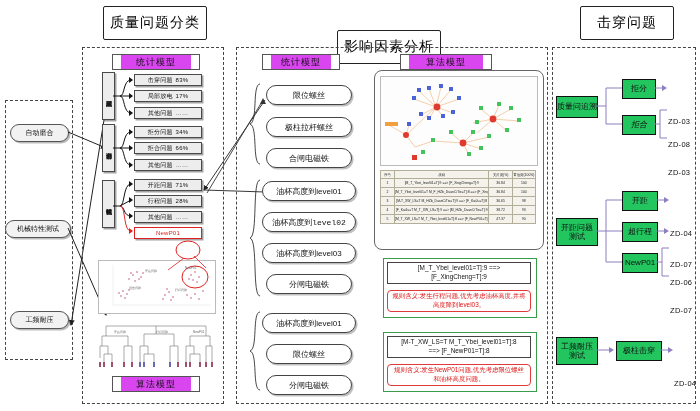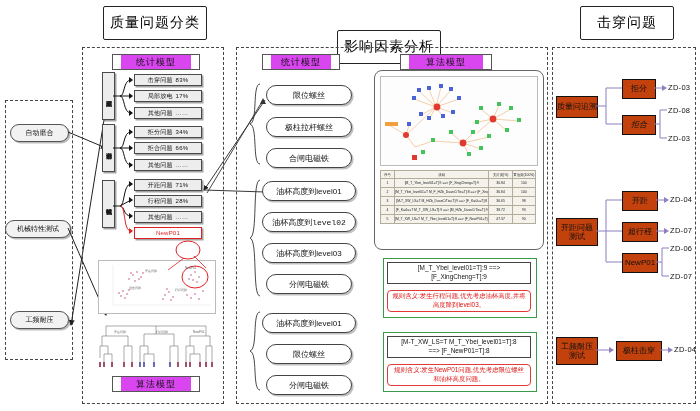--- a/index.html
+++ b/index.html
@@ -44,24 +44,24 @@
     font-size:7px;white-space:nowrap;
   }
   
   .cap2{
     border:1px solid #444;border-radius:11px;background:#fff;
     box-shadow:1.6px 1.6px 0 rgba(140,140,140,.55);
     display:flex;align-items:center;justify-content:center;
     font-size:8px;white-space:nowrap;
   }
   
-  .rbox{border:1.3px solid #111;background:#c2410c;display:flex;
+  .rbox{border:1.3px solid #111;background:#22c55e;display:flex;
         align-items:center;justify-content:center;text-align:center;
         font-size:8px;line-height:1.15;}
-  .zd{font-size:7.5px;color:#111;letter-spacing:.3px;white-space:nowrap;}
+  .zd{font-size:7.5px;color:#111;letter-spacing:.3px;white-space:nowrap;margin-top:34px;}
   
   .rulebox{border:1px solid #444;background:#fff;display:flex;flex-direction:column;
      align-items:center;justify-content:center;font-size:6.4px;line-height:1.35;
      text-align:center;padding:1px 2px;box-sizing:border-box;}
   .redrule{border:1px solid #e23a3a;border-radius:4px;background:#fff;color:#d11;
      display:flex;align-items:center;justify-content:center;text-align:center;
      font-size:6.4px;line-height:1.35;padding:1px 3px;box-sizing:border-box;}
   .greenwrap{border:1px solid #3a9b4a;background:#fff;}
   
   .algopanel{border:1.3px solid #666;border-radius:8px;background:#fff;}

